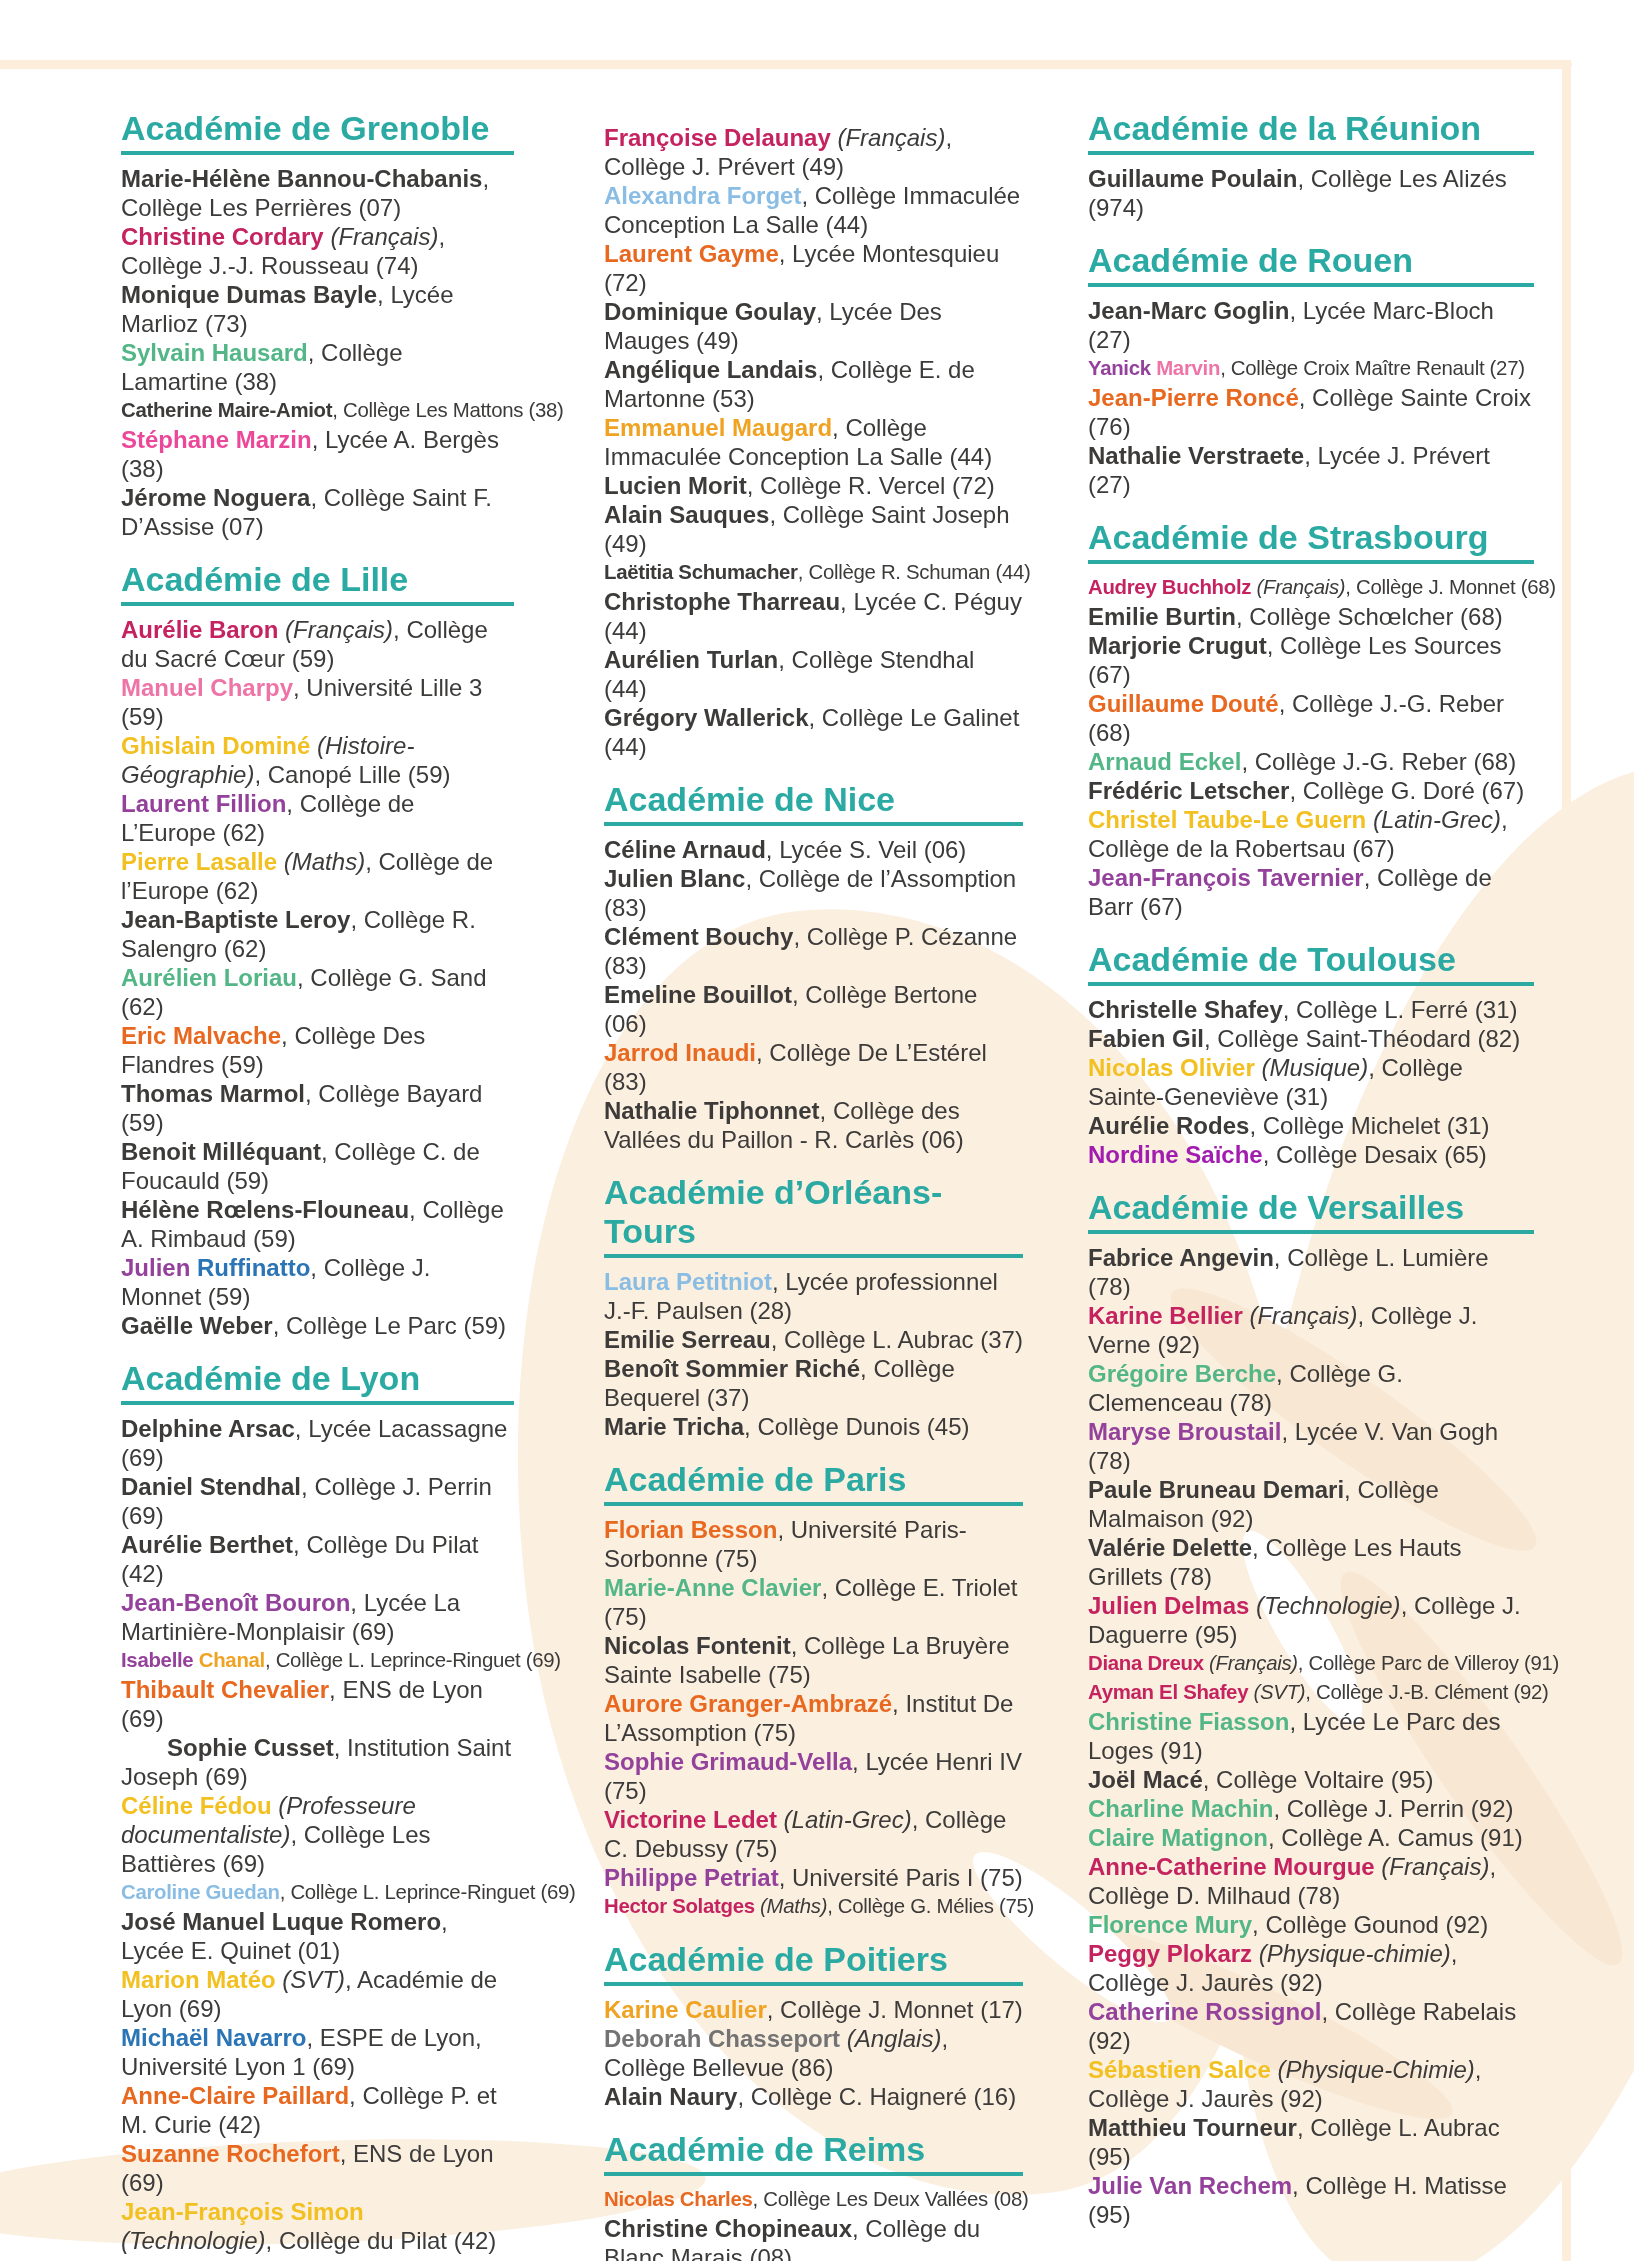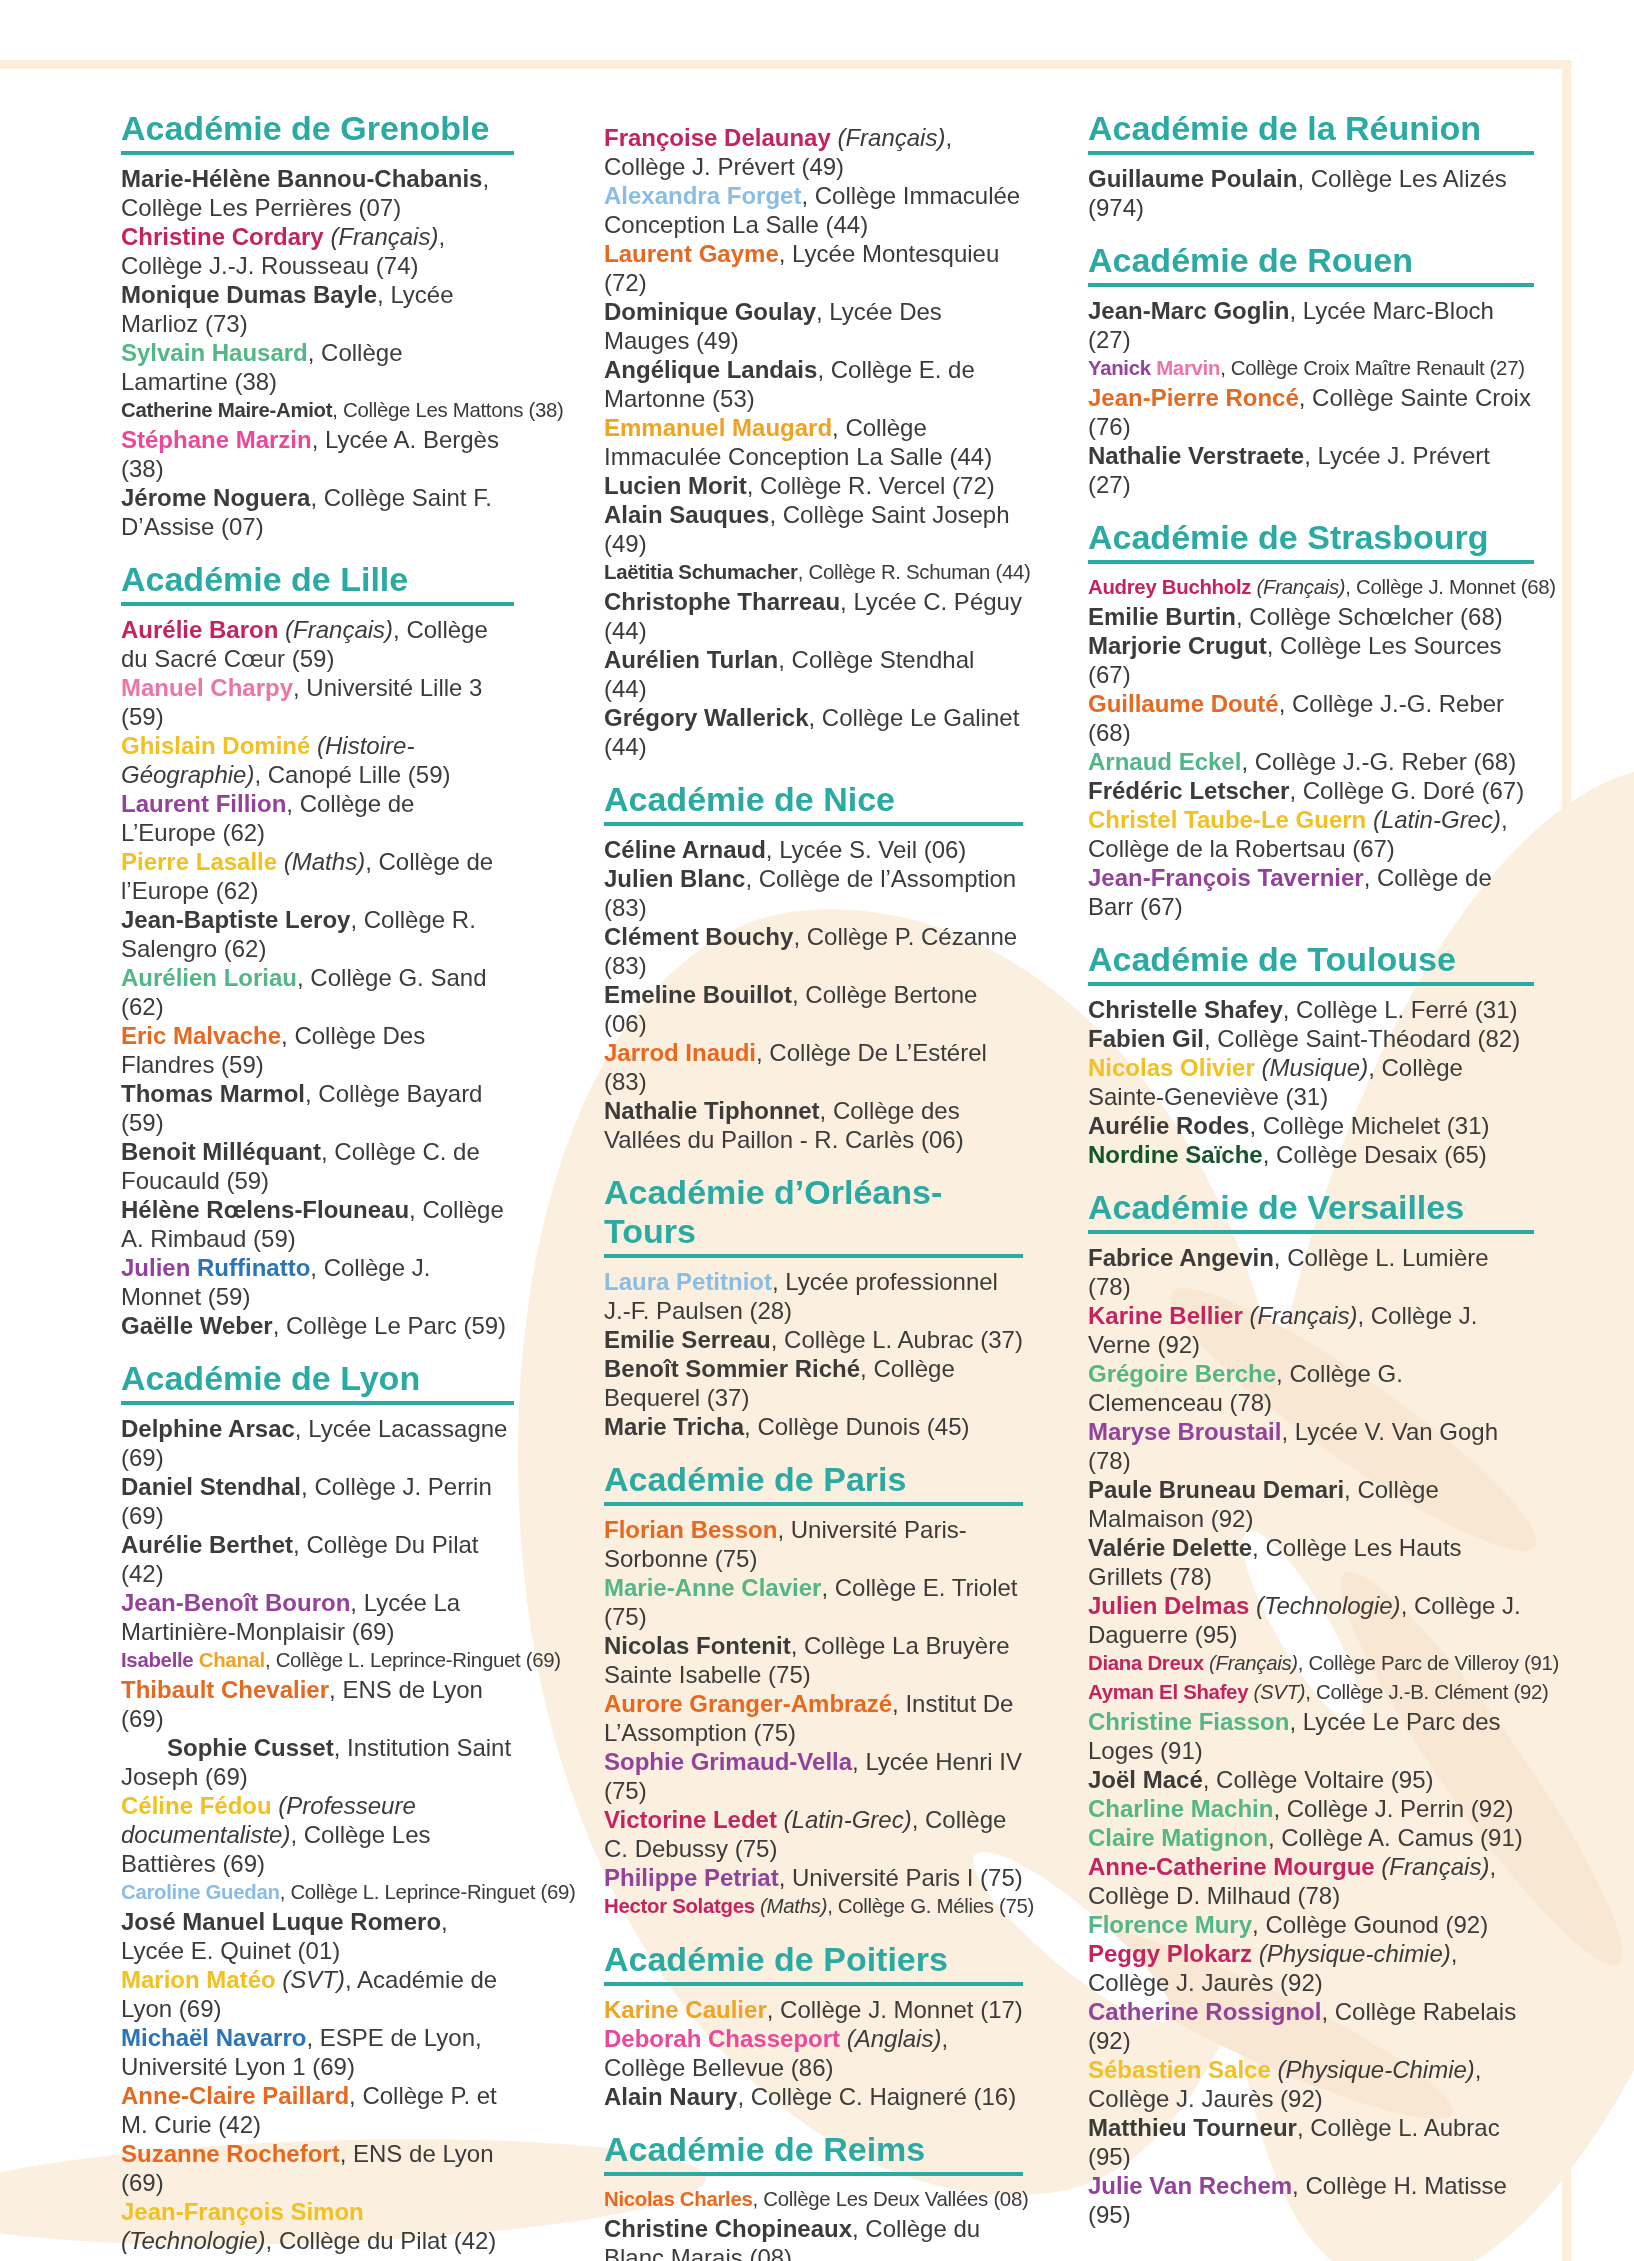--- a/index.html
+++ b/index.html
@@ -139,21 +139,21 @@
       <p class="entry"><span class="name" style="color: rgb(60, 59, 58);">Nicolas Fontenit</span><span class="rest">, Collège La Bruyère Sainte Isabelle (75)</span></p>
       <p class="entry"><span class="name" style="color: rgb(232, 104, 31);">Aurore Granger-Ambrazé</span><span class="rest">, Institut De L’Assomption (75)</span></p>
       <p class="entry"><span class="name" style="color: rgb(148, 65, 156);">Sophie Grimaud-Vella</span><span class="rest">, Lycée Henri IV (75)</span></p>
       <p class="entry"><span class="name" style="color: rgb(197, 35, 95);">Victorine Ledet</span><span class="subject"> (Latin-Grec)</span><span class="rest">, Collège C. Debussy (75)</span></p>
       <p class="entry"><span class="name" style="color: rgb(148, 65, 156);">Philippe Petriat</span><span class="rest">, Université Paris I (75)</span></p>
       <p class="entry condensed"><span class="name" style="color: rgb(197, 35, 95);">Hector Solatges</span><span class="subject"> (Maths)</span><span class="rest">, Collège G. Mélies (75)</span></p>
     </section>
     <section>
       <h2>Académie de Poitiers</h2>
       <p class="entry"><span class="name" style="color: rgb(240, 163, 35);">Karine Caulier</span><span class="rest">, Collège J. Monnet (17)</span></p>
-      <p class="entry"><span class="name" style="color: #ec4899; margin-top: 41px;">Deborah Chasseport</span><span class="subject"> (Anglais)</span><span class="rest">, Collège Bellevue (86)</span></p>
+      <p class="entry"><span class="name" style="color: #737373; margin-top: 41px;">Deborah Chasseport</span><span class="subject"> (Anglais)</span><span class="rest">, Collège Bellevue (86)</span></p>
       <p class="entry"><span class="name" style="color: rgb(60, 59, 58);">Alain Naury</span><span class="rest">, Collège C. Haigneré (16)</span></p>
     </section>
     <section>
       <h2>Académie de Reims</h2>
       <p class="entry condensed"><span class="name" style="color: rgb(232, 104, 31);">Nicolas Charles</span><span class="rest">, Collège Les Deux Vallées (08)</span></p>
       <p class="entry"><span class="name" style="color: rgb(60, 59, 58);">Christine Chopineaux</span><span class="rest">, Collège du Blanc Marais (08)</span></p>
       <p class="entry"><span class="name" style="color: rgb(197, 35, 95);">Thibault Cordier</span><span class="subject"> (Français)</span><span class="rest">, Collège des Trois Provinces (52)</span></p>
     </section>
   </div>
 <div class="col" id="col3">
@@ -178,21 +178,21 @@
       <p class="entry"><span class="name" style="color: rgb(60, 59, 58);">Frédéric Letscher</span><span class="rest">, Collège G. Doré (67)</span></p>
       <p class="entry"><span class="name" style="color: rgb(242, 192, 32);">Christel Taube-Le Guern</span><span class="subject"> (Latin-Grec)</span><span class="rest">, Collège de la Robertsau (67)</span></p>
       <p class="entry"><span class="name" style="color: rgb(148, 65, 156);">Jean-François Tavernier</span><span class="rest">, Collège de Barr (67)</span></p>
     </section>
     <section>
       <h2>Académie de Toulouse</h2>
       <p class="entry"><span class="name" style="color: rgb(60, 59, 58);">Christelle Shafey</span><span class="rest">, Collège L. Ferré (31)</span></p>
       <p class="entry"><span class="name" style="color: rgb(60, 59, 58);">Fabien Gil</span><span class="rest">, Collège Saint-Théodard (82)</span></p>
       <p class="entry"><span class="name" style="color: rgb(242, 192, 32);">Nicolas Olivier</span><span class="subject"> (Musique)</span><span class="rest">, Collège Sainte-Geneviève (31)</span></p>
       <p class="entry"><span class="name" style="color: rgb(60, 59, 58);">Aurélie Rodes</span><span class="rest">, Collège Michelet (31)</span></p>
-      <p class="entry"><span class="name" style="color: #14532d;">Nordine Saïche</span><span class="rest">, Collège Desaix (65)</span></p>
+      <p class="entry"><span class="name" style="color: #a21caf;">Nordine Saïche</span><span class="rest">, Collège Desaix (65)</span></p>
     </section>
     <section>
       <h2>Académie de Versailles</h2>
       <p class="entry"><span class="name" style="color: rgb(60, 59, 58);">Fabrice Angevin</span><span class="rest">, Collège L. Lumière (78)</span></p>
       <p class="entry"><span class="name" style="color: rgb(197, 35, 95);">Karine Bellier</span><span class="subject"> (Français)</span><span class="rest">, Collège J. Verne (92)</span></p>
       <p class="entry"><span class="name" style="color: rgb(83, 182, 135);">Grégoire Berche</span><span class="rest">, Collège G. Clemenceau (78)</span></p>
       <p class="entry"><span class="name" style="color: rgb(148, 65, 156);">Maryse Broustail</span><span class="rest">, Lycée V. Van Gogh (78)</span></p>
       <p class="entry"><span class="name" style="color: rgb(60, 59, 58);">Paule Bruneau Demari</span><span class="rest">, Collège Malmaison (92)</span></p>
       <p class="entry"><span class="name" style="color: rgb(60, 59, 58);">Valérie Delette</span><span class="rest">, Collège Les Hauts Grillets (78)</span></p>
       <p class="entry"><span class="name" style="color: rgb(197, 35, 95);">Julien Delmas</span><span class="subject"> (Technologie)</span><span class="rest">, Collège J. Daguerre (95)</span></p>

